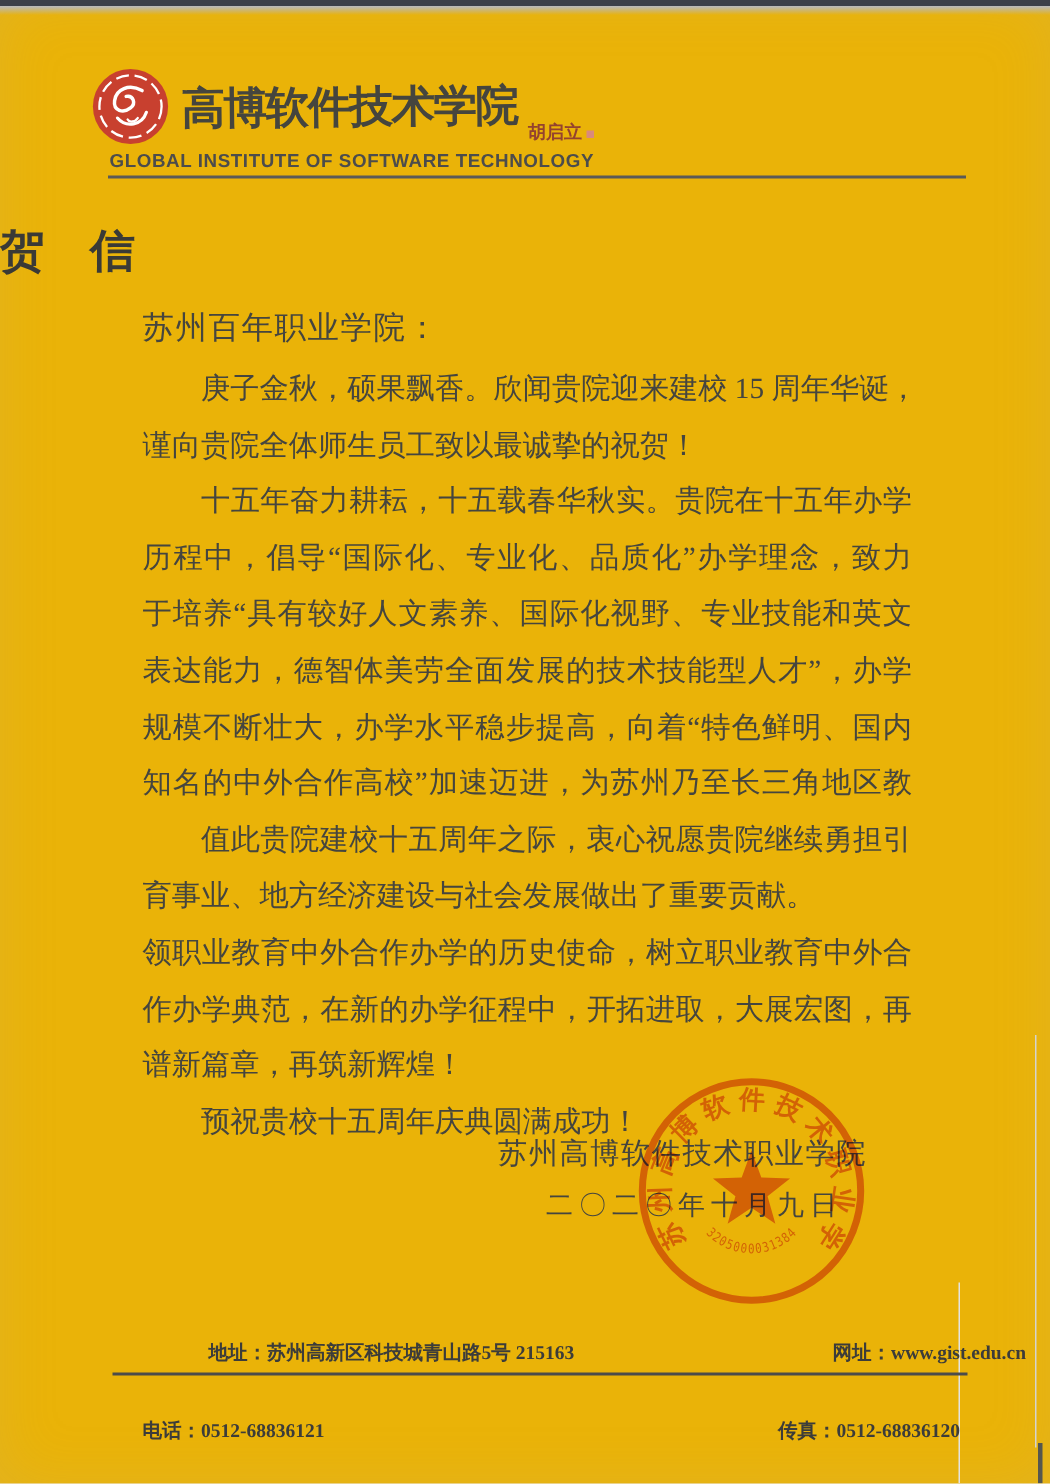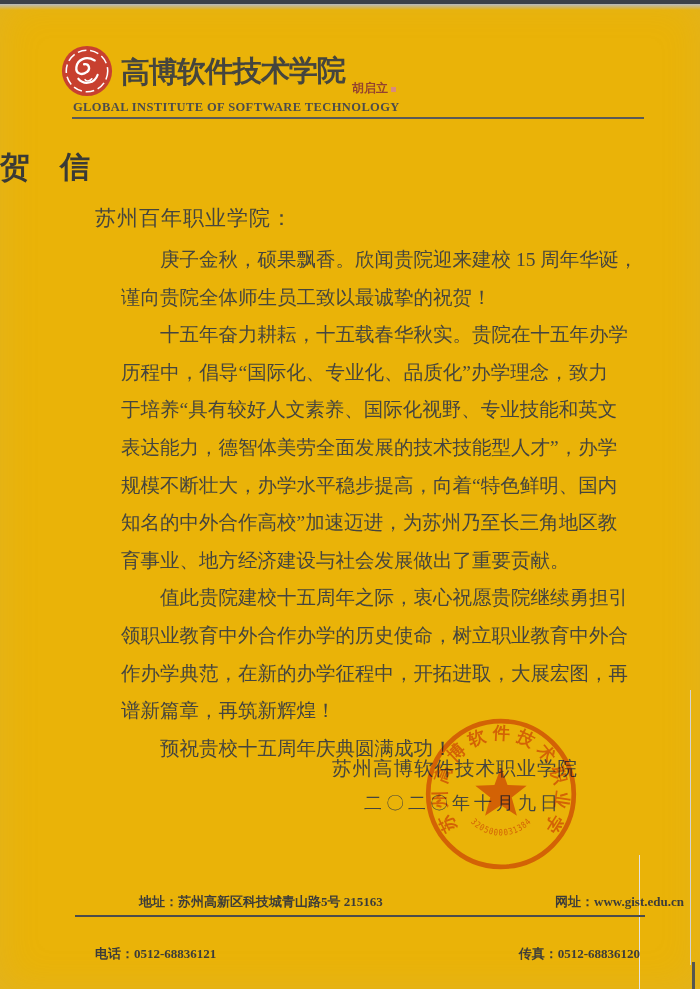--- a/index.html
+++ b/index.html
@@ -27,42 +27,42 @@
     font-size:29px;font-weight:700;color:#45453e;letter-spacing:-1px;
     transform:rotate(-0.6deg);white-space:nowrap;
   }
   .calligrapher{
     position:absolute;left:352px;top:80px;
     font-size:12px;color:#94432f;font-weight:700;white-space:nowrap;
   }
   .calligrapher .dot{display:inline-block;width:5px;height:5px;background:#d98a7d;margin-left:3px;}
   .org-en{
     position:absolute;left:73px;top:100px;
-    font-family:Liberation Serif, serif;
+    font-family:Liberation Sans, sans-serif;
     font-size:12.5px;font-weight:700;color:#4c4c4c;letter-spacing:.4px;white-space:nowrap;
   }
   .header-rule{position:absolute;left:72px;top:117px;width:572px;height:2px;background:#5a5a58;}
 
   
   .letter-title{
     position:absolute;left:0;top:147px;width:700px;
     text-align:left;font-size:30px;font-weight:700;color:#3a3a36;
   }
   .salutation{
     position:absolute;left:95px;top:204px;width:520px;
     font-size:21px;color:#45453f;letter-spacing:1px;
   }
   .body-block{
     position:absolute;left:95px;top:241px;width:513px;
     font-size:19.5px;color:#45453f;
   }
   .bline{
     height:37.6px;line-height:37.6px;
     text-align:justify;text-align-last:justify;
-    white-space:nowrap;overflow:visible;margin-left:26px;
+    white-space:nowrap;overflow:visible;
   }
   .bline.pend{text-align-last:left;}
   .bline.indent{text-indent:2em;}
 
   .sig-org{
     position:absolute;right:122px;top:755px;
     font-size:19.5px;color:#45453f;letter-spacing:1px;white-space:nowrap;
   }
   .sig-date{
     position:absolute;right:138px;top:791px;
@@ -118,22 +118,22 @@
 
   <div class="body-block">
       <div class="bline indent">庚子金秋，硕果飘香。欣闻贵院迎来建校 15 周年华诞，</div>
       <div class="bline pend">谨向贵院全体师生员工致以最诚挚的祝贺！</div>
       <div class="bline indent">十五年奋力耕耘，十五载春华秋实。贵院在十五年办学</div>
       <div class="bline">历程中，倡导“国际化、专业化、品质化”办学理念，致力</div>
       <div class="bline">于培养“具有较好人文素养、国际化视野、专业技能和英文</div>
       <div class="bline">表达能力，德智体美劳全面发展的技术技能型人才”，办学</div>
       <div class="bline">规模不断壮大，办学水平稳步提高，向着“特色鲜明、国内</div>
       <div class="bline">知名的中外合作高校”加速迈进，为苏州乃至长三角地区教</div>
+      <div class="bline indent">值此贵院建校十五周年之际，衷心祝愿贵院继续勇担引</div>
       <div class="bline pend">育事业、地方经济建设与社会发展做出了重要贡献。</div>
-      <div class="bline indent">值此贵院建校十五周年之际，衷心祝愿贵院继续勇担引</div>
       <div class="bline">领职业教育中外合作办学的历史使命，树立职业教育中外合</div>
       <div class="bline">作办学典范，在新的办学征程中，开拓进取，大展宏图，再</div>
       <div class="bline pend">谱新篇章，再筑新辉煌！</div>
       <div class="bline indent pend">预祝贵校十五周年庆典圆满成功！</div>
     </div>
 
   <div class="sig-org">苏州高博软件技术职业学院</div>
   <div class="sig-date">二〇二〇年十月九日</div>
 
   <svg class="seal" viewBox="0 0 150 150">

